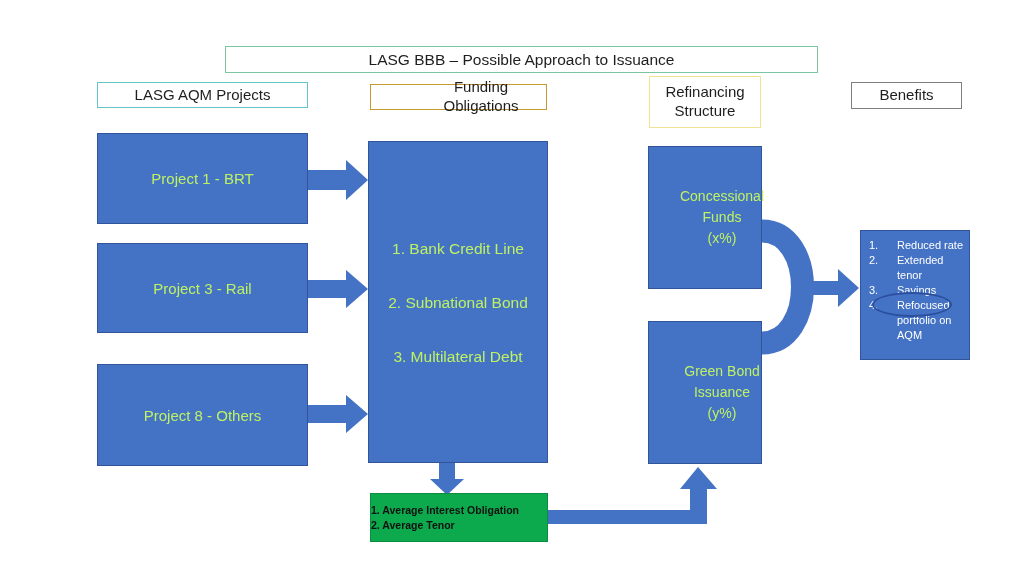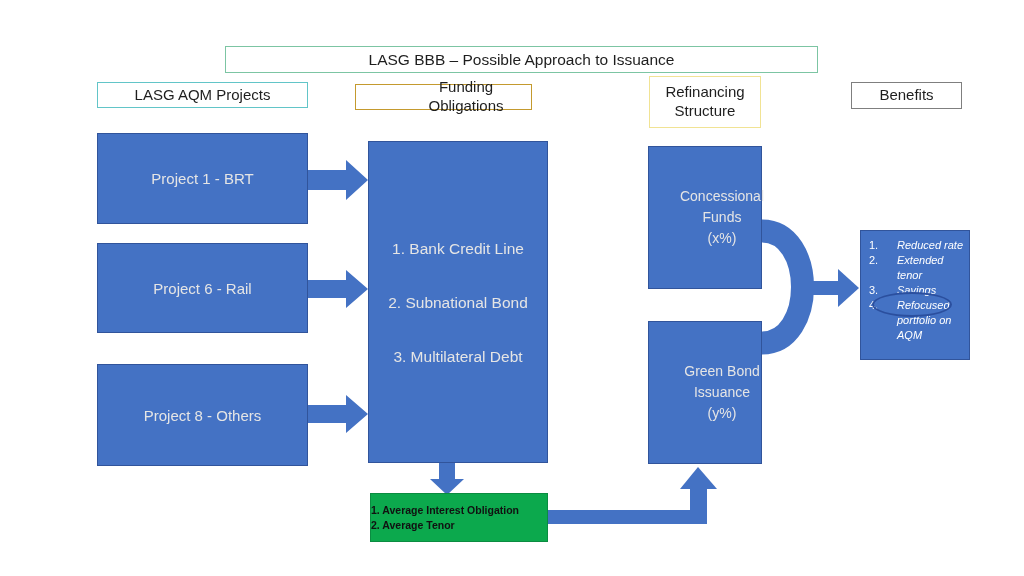--- a/index.html
+++ b/index.html
@@ -4,35 +4,35 @@
 <style>
   html,body{margin:0;padding:0;background:#fff;}
   #canvas{
     position:relative;width:1024px;height:576px;background:#ffffff;
     font-family:"Liberation Sans",sans-serif;overflow:hidden;
   }
   .abs{position:absolute;box-sizing:border-box;}
   svg.connectors{position:absolute;left:0;top:0;z-index:1;}
   .box{z-index:2;display:flex;align-items:center;justify-content:center;text-align:center;}
   .outline-box{background:#fff;color:#1e1e1e;}
-  .blue-box{background:#4472C4;border:1.5px solid #31549B;color:#e5e5e5;}
+  .blue-box{background:#4472C4;border:1.5px solid #31549B;color:#bef264;}
   .title-box{border:1.5px solid #7CC5A3;font-size:15.5px;}
   .hdr{font-size:15px;line-height:1.25;}
   .hdr-aqm{border:1.5px solid #62C5C8;}
   .hdr-funding{border:1.5px solid #C49A2E;}
   .hdr-refi{border:1.5px solid #F1E394;padding:2px 15px;}
   .hdr-benefits{border:1.5px solid #7F7F7F;}
   .project{font-size:15px;}
   .funding-main{font-size:15.5px;line-height:29px;gap:25px;}
   .refi-box{font-size:14px;line-height:21px;padding-left:34px;}
   .benefits-box{z-index:2;background:#4472C4;border:1.5px solid #31549B;color:#fff;
     font-size:11px;line-height:15px;padding:7px 4px 0 8px;display:block;}
   .benefit-item{display:flex;}
   .benefit-num{width:28px;flex:0 0 28px;}
-  .benefit-text{flex:1;font-style:italic;}
+  .benefit-text{flex:1;}
   .savings-ellipse{position:absolute;border:2px solid #2B4F9E;border-radius:50%;
     pointer-events:none;z-index:3;}
   .metrics-box{z-index:2;background:#0CA94D;border:1px solid #0B8C41;color:#111;
     font-size:10.5px;font-weight:600;line-height:15px;display:flex;
     flex-direction:column;justify-content:center;text-align:left;}
 </style>
 </head>
 <body>
 
 <div id="canvas">
@@ -50,35 +50,35 @@
     <path d="M838,269 L838,307 L859,288 Z" fill="#4472C4"></path>
   </svg>
 
   <div class="abs box outline-box title-box" style="left:225px;top:46px;width:593px;height:27px;">
     <span>LASG BBB – Possible Approach to Issuance</span>
   </div>
 
   <div class="abs box outline-box hdr hdr-aqm" style="left:97px;top:82px;width:211px;height:26px;">
     <span>LASG AQM Projects</span>
   </div>
-  <div class="abs box outline-box hdr hdr-funding" style="left:355px;top:84px;width:177px;height:26px;padding-left:45px;">
+  <div class="abs box outline-box hdr hdr-funding" style="left:370px;top:84px;width:177px;height:26px;padding-left:45px;">
     <span>Funding Obligations</span>
   </div>
   <div class="abs box outline-box hdr hdr-refi" style="left:649px;top:76px;width:112px;height:52px;">
     <span>Refinancing Structure</span>
   </div>
   <div class="abs box outline-box hdr hdr-benefits" style="left:851px;top:82px;width:111px;height:27px;">
     <span>Benefits</span>
   </div>
 
   <div class="abs box blue-box project" style="left:97px;top:133px;width:211px;height:91px;">
     <span>Project 1 - BRT</span>
   </div>
   <div class="abs box blue-box project" style="left:97px;top:243px;width:211px;height:90px;">
-    <span>Project 6 - Rail</span>
+    <span>Project 3 - Rail</span>
   </div>
   <div class="abs box blue-box project" style="left:97px;top:364px;width:211px;height:102px;">
     <span>Project 8 - Others</span>
   </div>
 
   <div class="abs box blue-box funding-main" style="left:368px;top:141px;width:180px;height:322px;flex-direction:column;">
     <div>1. Bank Credit Line</div>
     <div>2. Subnational Bond</div>
     <div>3. Multilateral Debt</div>
   </div>

